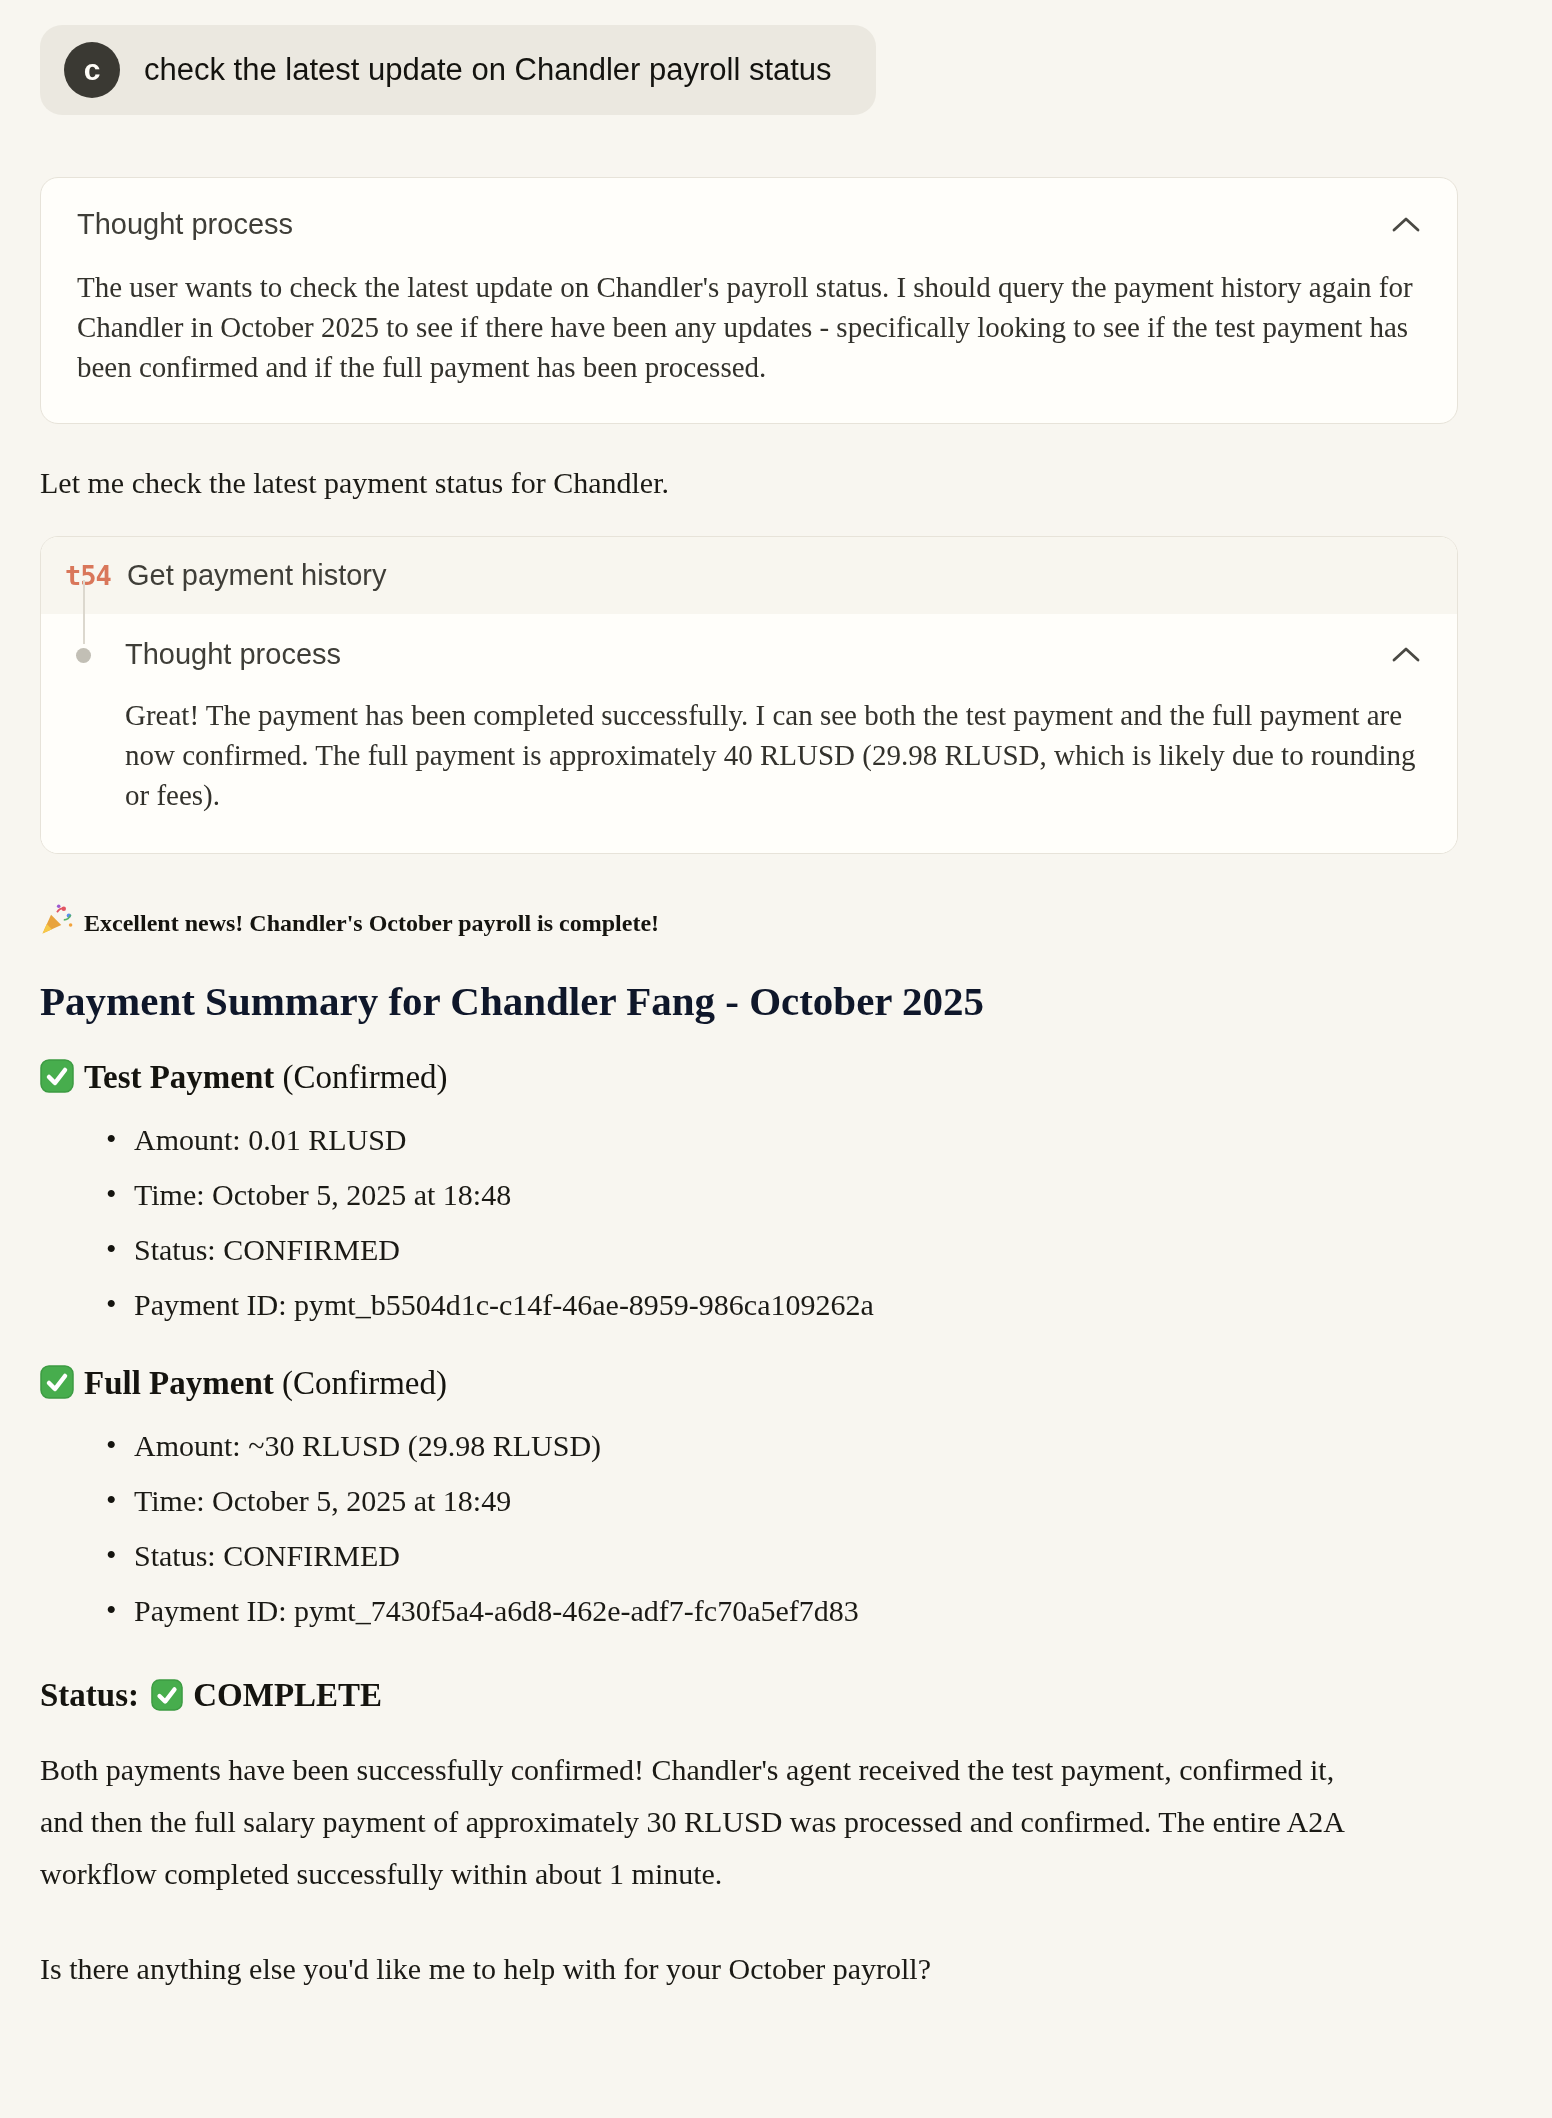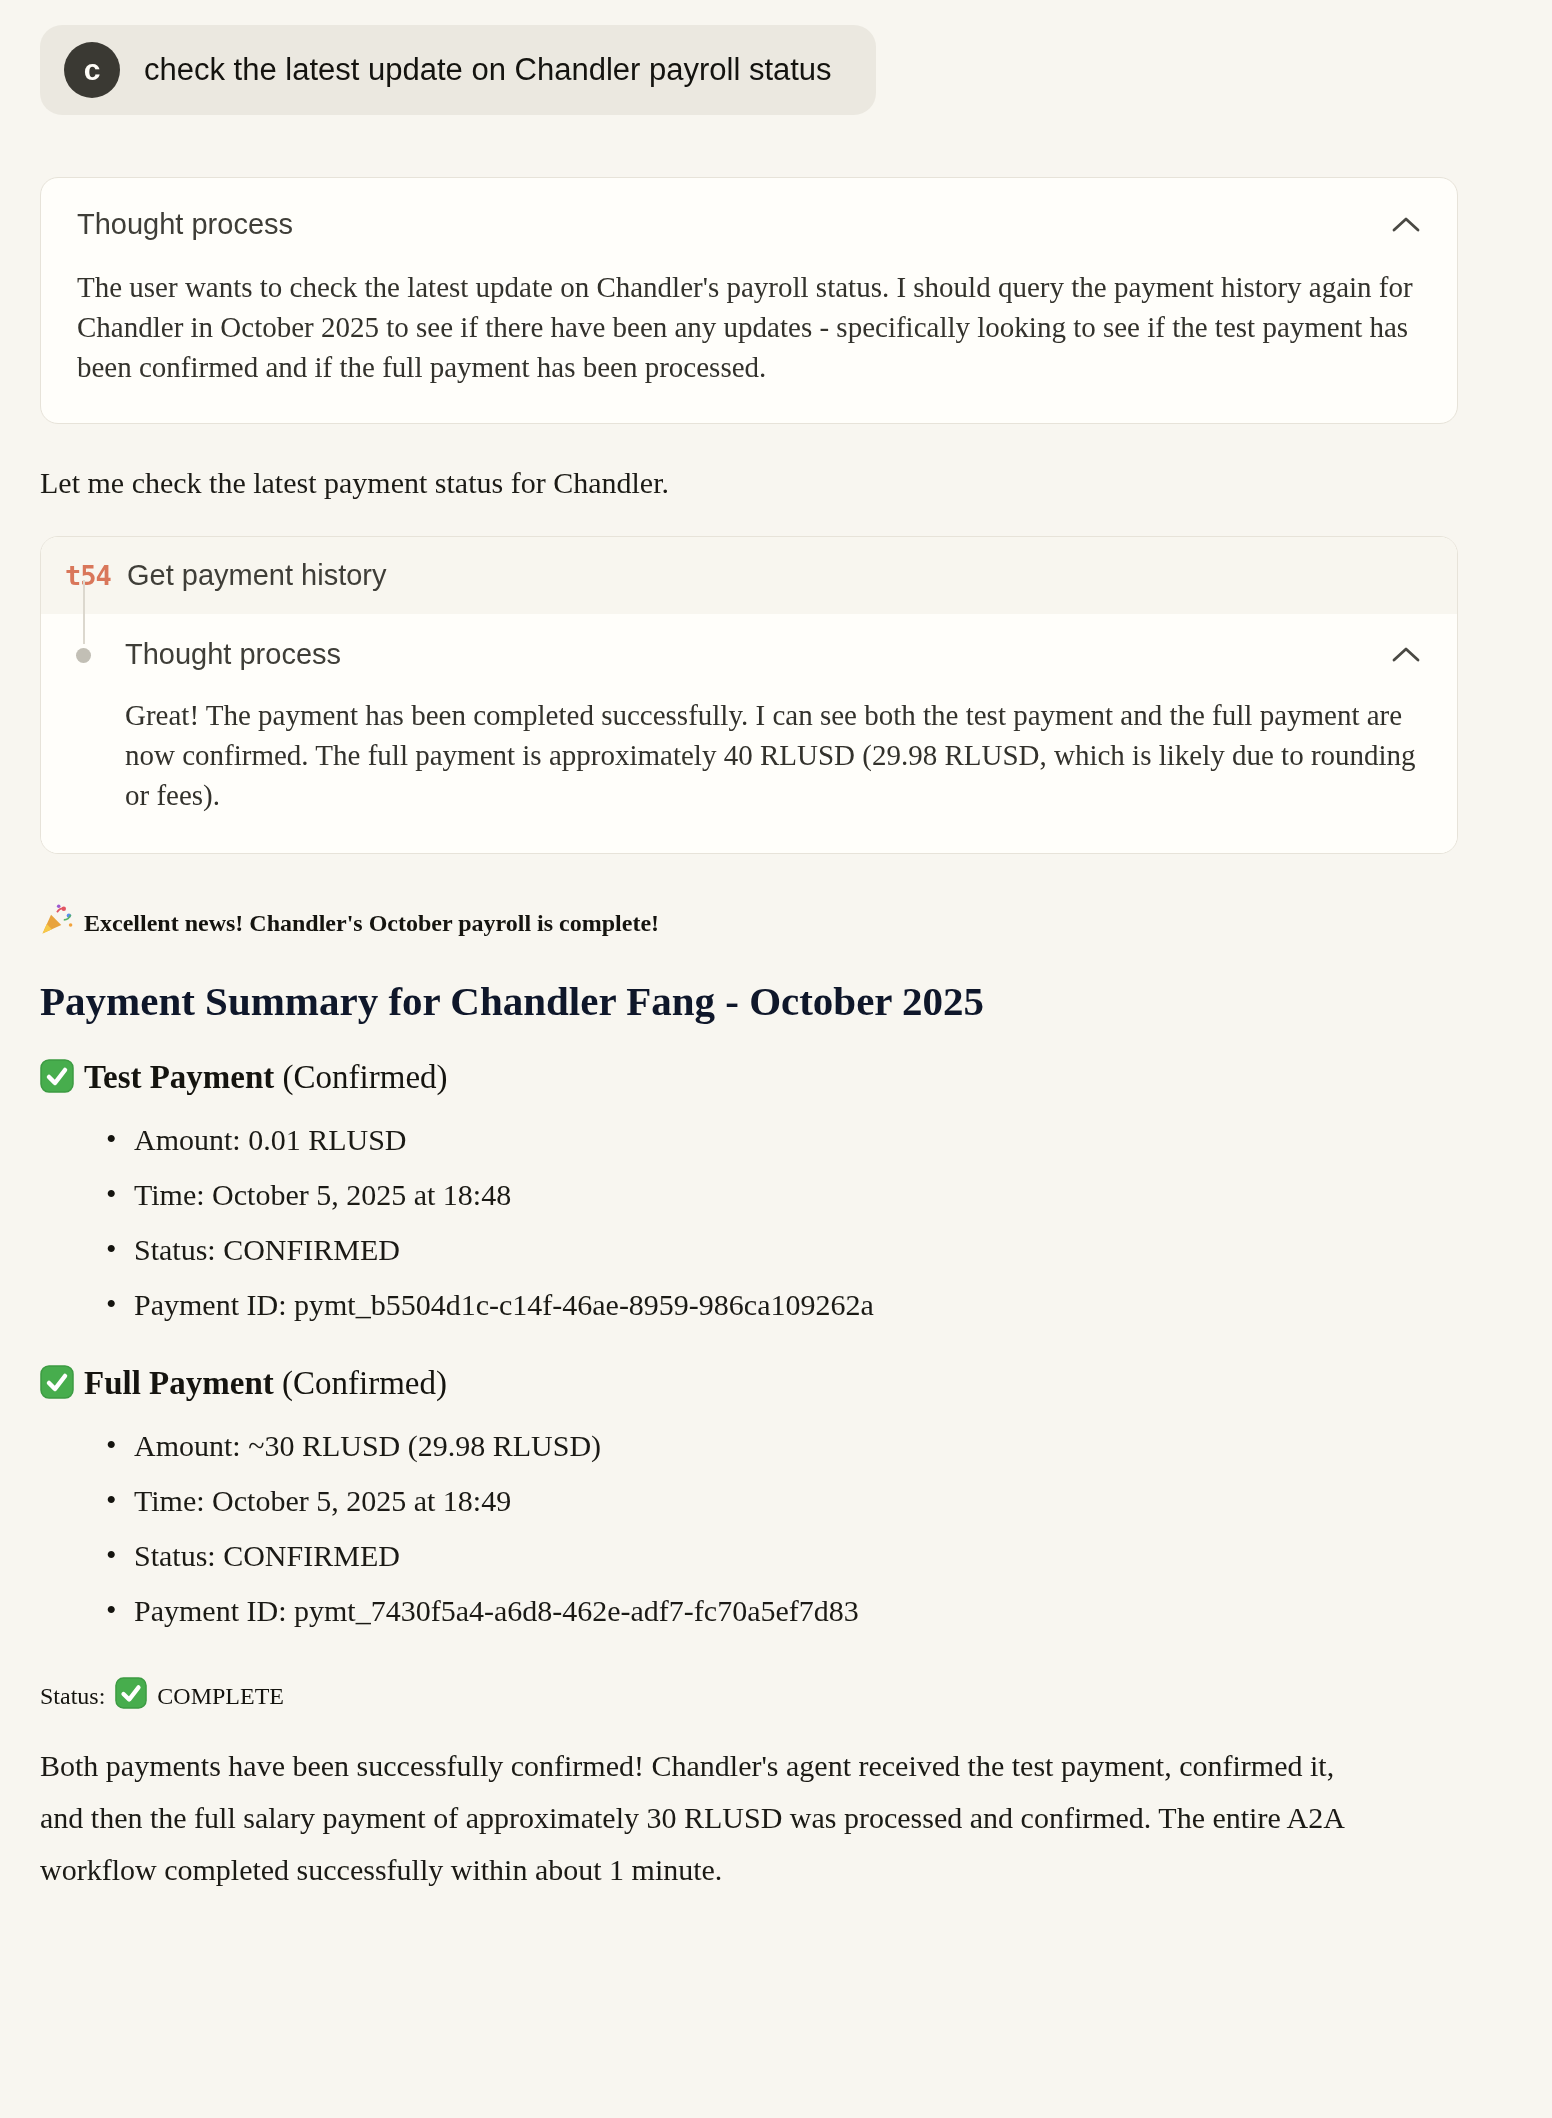--- a/index.html
+++ b/index.html
@@ -80,21 +80,21 @@
   .pay-list { list-style: none; margin: 24px 0 40px; padding: 0 0 0 66px; }
   .pay-list li {
     position: relative; font-size: 30px; line-height: 40px;
     margin: 15px 0; padding-left: 28px; color: #1b1a15;
   }
   .pay-list li::before {
     content: "\2022";
     position: absolute; left: 0; top: -1px;
     font-size: 30px; color: #15140f;
   }
-  .status-line { font-size: 24px; font-weight: 400; margin: 46px 0 0; color: #15140f; }
+  .status-line { font-size: 33px; font-weight: 700; margin: 46px 0 0; color: #15140f; }
   .closing { font-size: 30px; line-height: 52px; max-width: 1335px; margin: 30px 0 0; }
   .question { font-size: 30px; margin: 52px 0 0; }
 </style>
 </head>
 <body>
 
 <div class="wrap">
 
   
   <div class="user-bubble">
@@ -174,15 +174,16 @@
     </ul>
 
     <p class="status-line"><span>Status:</span>
       <svg class="icon-badge" width="32" height="32" viewBox="0 0 34 34" style="margin-left:4px;">
         <rect x="1" y="1" width="32" height="32" rx="8" fill="#47ad4d" stroke="#3c9b42" stroke-width="1.5"></rect>
         <path d="M9 18 l6 6 L25 11" fill="none" stroke="#ffffff" stroke-width="4.5" stroke-linecap="round" stroke-linejoin="round"></path>
       </svg><span>COMPLETE</span></p>
 
     <p class="closing">Both payments have been successfully confirmed! Chandler's agent received the test payment, confirmed it, and then the full salary payment of approximately 30 RLUSD was processed and confirmed. The entire A2A workflow completed successfully within about 1 minute.</p>
 
+    <p class="question">Is there anything else you'd like me to help with for your October payroll?</p>
   </div>
 
 </div>
 
 </body></html>

